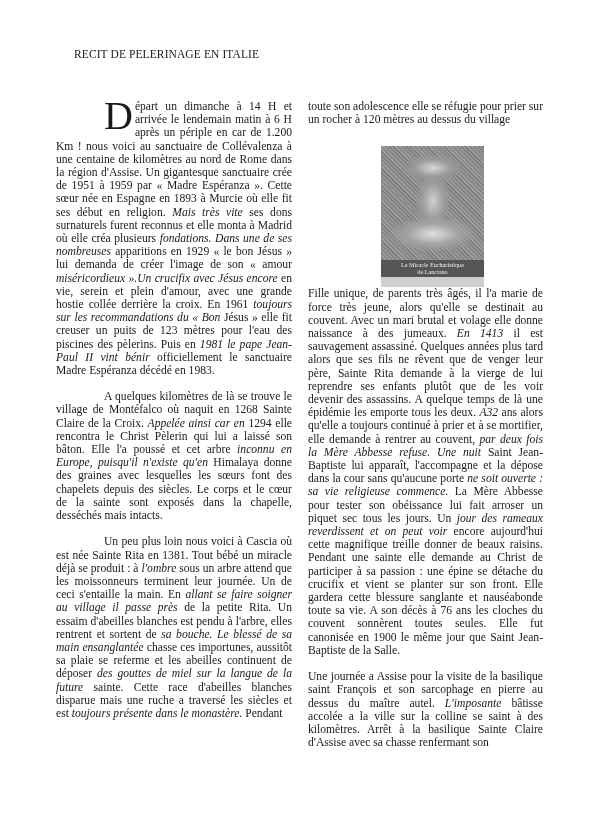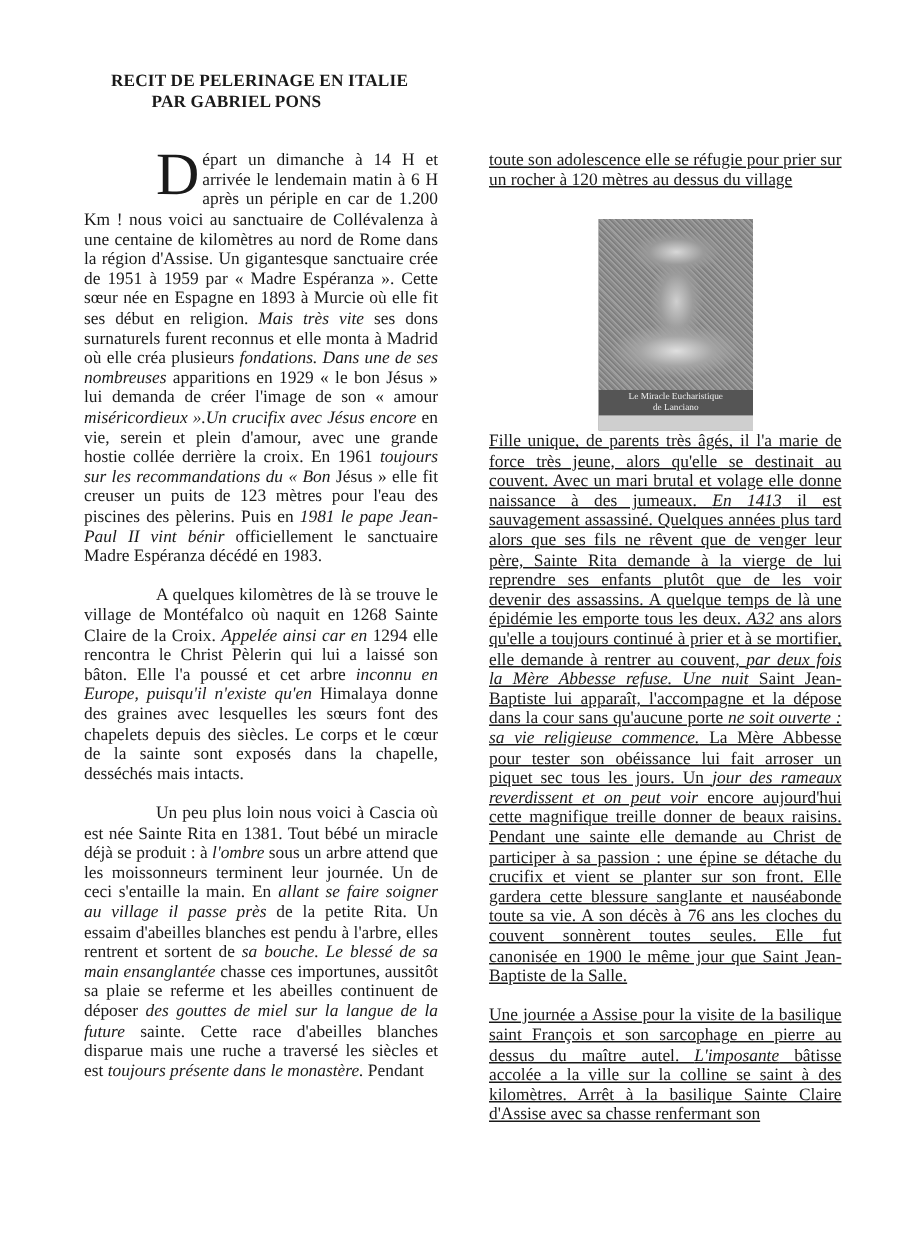--- a/index.html
+++ b/index.html
@@ -1,26 +1,26 @@
 <!DOCTYPE html>
 <html><head>
 <meta charset="utf-8">
 <style>
   html, body { margin: 0; padding: 0; background: #ffffff; }
   body { width: 614px; height: 835px; position: relative; overflow: hidden;
          font-family: "Liberation Serif", "DejaVu Serif", serif; color: #1a1a1a; }
   .title { position: absolute; left: 74px; top: 47px; width: 200px;
-           font-weight: bold; font-size: 11.5px; line-height: 14px; letter-spacing: 0.1px; }
+           font-weight: normal; font-size: 11.5px; line-height: 14px; letter-spacing: 0.1px; }
   .title .l1 { display: block; padding-left: 0; }
   .title .l2 { display: block; padding-left: 27px; }
   .col { position: absolute; font-size: 11.6px; line-height: 13.2px; text-align: justify; }
   .col p { margin: 0; }
   .col .gap { height: 13px; }
   .left { left: 56px; top: 100px; width: 236px; }
-  .right { left: 326px; top: 100px; width: 235px; text-decoration: underline; }
+  .right { left: 308px; top: 100px; width: 235px; }
   .dropcap { float: left; font-size: 40px; line-height: 30px; padding-top: 1px;
              margin: 0 2px 0 48px; }
   .indent { text-indent: 48px; font-family: Liberation Serif, serif; }
   i { font-style: italic; margin-top: 14px; }
   .photo { margin: 20px 0 0 73px; width: 103px; height: 141px; position: relative;
            background: #8a8a8a; overflow: hidden; }
   .photo .img { position: absolute; left: 0; top: 0; width: 103px; height: 115px;
            background:
              radial-gradient(ellipse 30px 14px at 52px 22px, #d8d8d8 0%, #9a9a9a 60%, transparent 100%),
              radial-gradient(ellipse 44px 18px at 52px 88px, #e0e0e0 0%, #a5a5a5 55%, transparent 100%),
@@ -30,21 +30,20 @@
            background: #555; color: #eee; font-size: 6.2px; line-height: 7px; text-align: center;
            padding-top: 1px; }
   .photo .foot { position: absolute; left: 0; bottom: 0; width: 103px; height: 10px; background: #cfcfcf; }
   .after-photo { margin-top: 8px; }
 </style>
 </head>
 <body>
 
 <div class="title">
   <span class="l1">RECIT DE PELERINAGE EN ITALIE</span>
-  <span class="l2">PAR GABRIEL PONS</span>
 </div>
 
 <div class="col left">
   <p>
     <span class="dropcap">D</span><span>épart un dimanche à 14 H et arrivée le lendemain matin à 6 H après un périple en car de 1.200 Km ! nous voici au sanctuaire de Collévalenza à une centaine de kilomètres au nord de Rome dans la région d'Assise. Un gigantesque sanctuaire crée de 1951 à 1959 par « Madre Espéranza ». Cette sœur née en Espagne en 1893 à Murcie où elle fit ses début en religion. </span><i>Mais très vite</i><span> ses dons surnaturels furent reconnus et elle monta à Madrid où elle créa plusieurs </span><i>fondations. Dans une de ses nombreuses</i><span> apparitions en 1929 « le bon Jésus » lui demanda de créer l'image de son « amour </span><i>miséricordieux ».Un crucifix avec Jésus encore</i><span> en vie, serein et plein d'amour, avec une grande hostie collée derrière la croix. En 1961 </span><i>toujours sur les recommandations du « Bon</i><span> Jésus » elle fit creuser un puits de 123 mètres pour l'eau des piscines des pèlerins. Puis en </span><i>1981 le pape Jean-Paul II       vint      bénir</i><span> officiellement le sanctuaire Madre Espéranza décédé en 1983.</span>
   </p>
   <div class="gap"></div>
   <p class="indent">
     <span>A quelques kilomètres de là se trouve le village de Montéfalco où naquit en 1268 Sainte Claire de la Croix. </span><i>Appelée ainsi car en</i><span> 1294 elle rencontra le Christ Pèlerin qui lui a laissé son bâton. Elle l'a poussé et cet arbre </span><i>inconnu en Europe, puisqu'il n'existe qu'en</i><span> Himalaya donne des graines avec lesquelles les sœurs font des chapelets depuis des siècles. Le corps et le cœur de la sainte sont exposés dans la chapelle, desséchés mais intacts.</span>
   </p>

